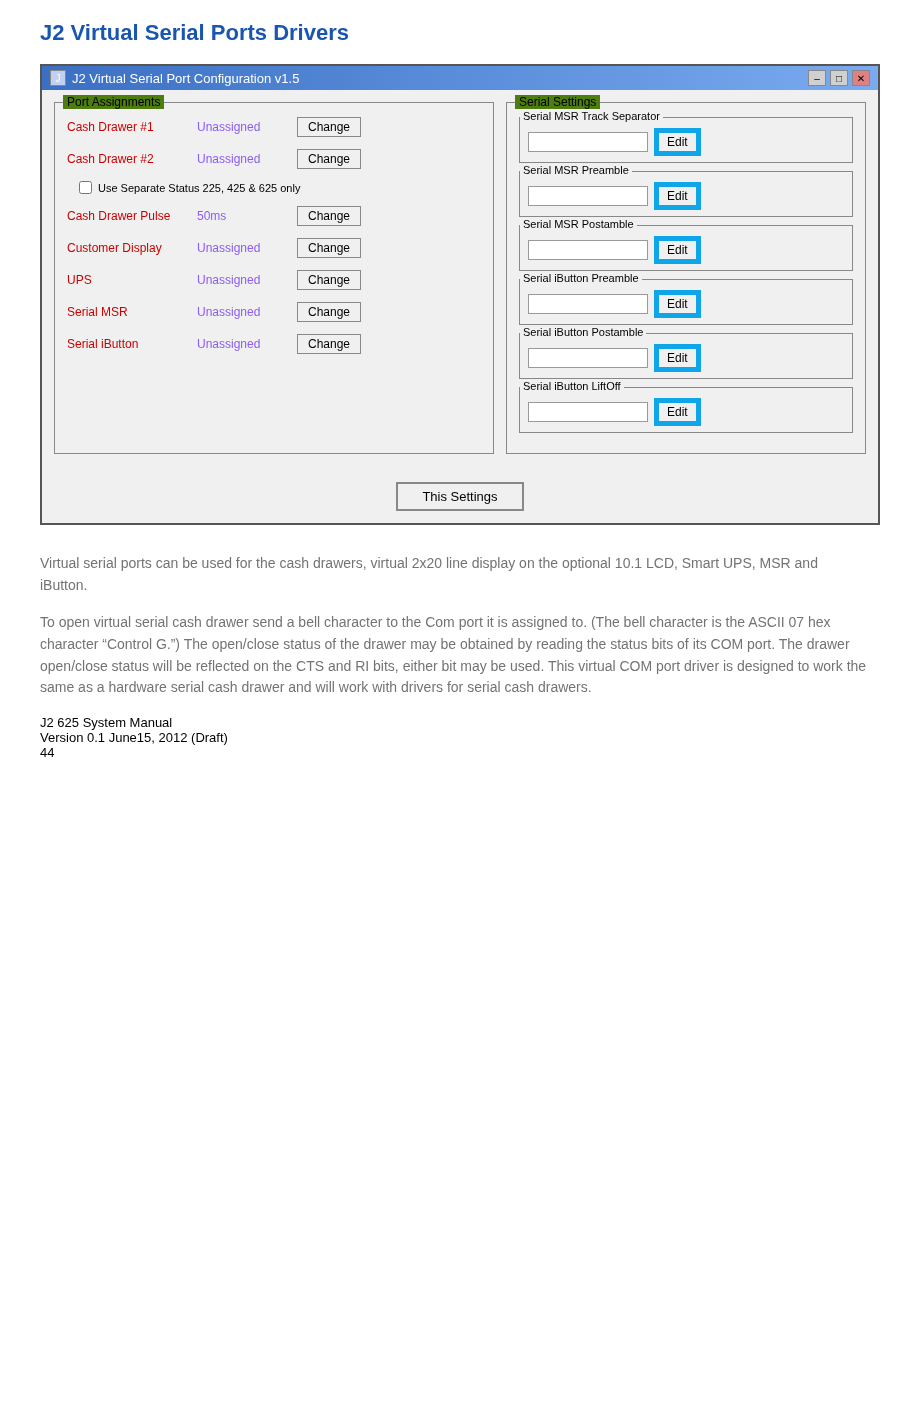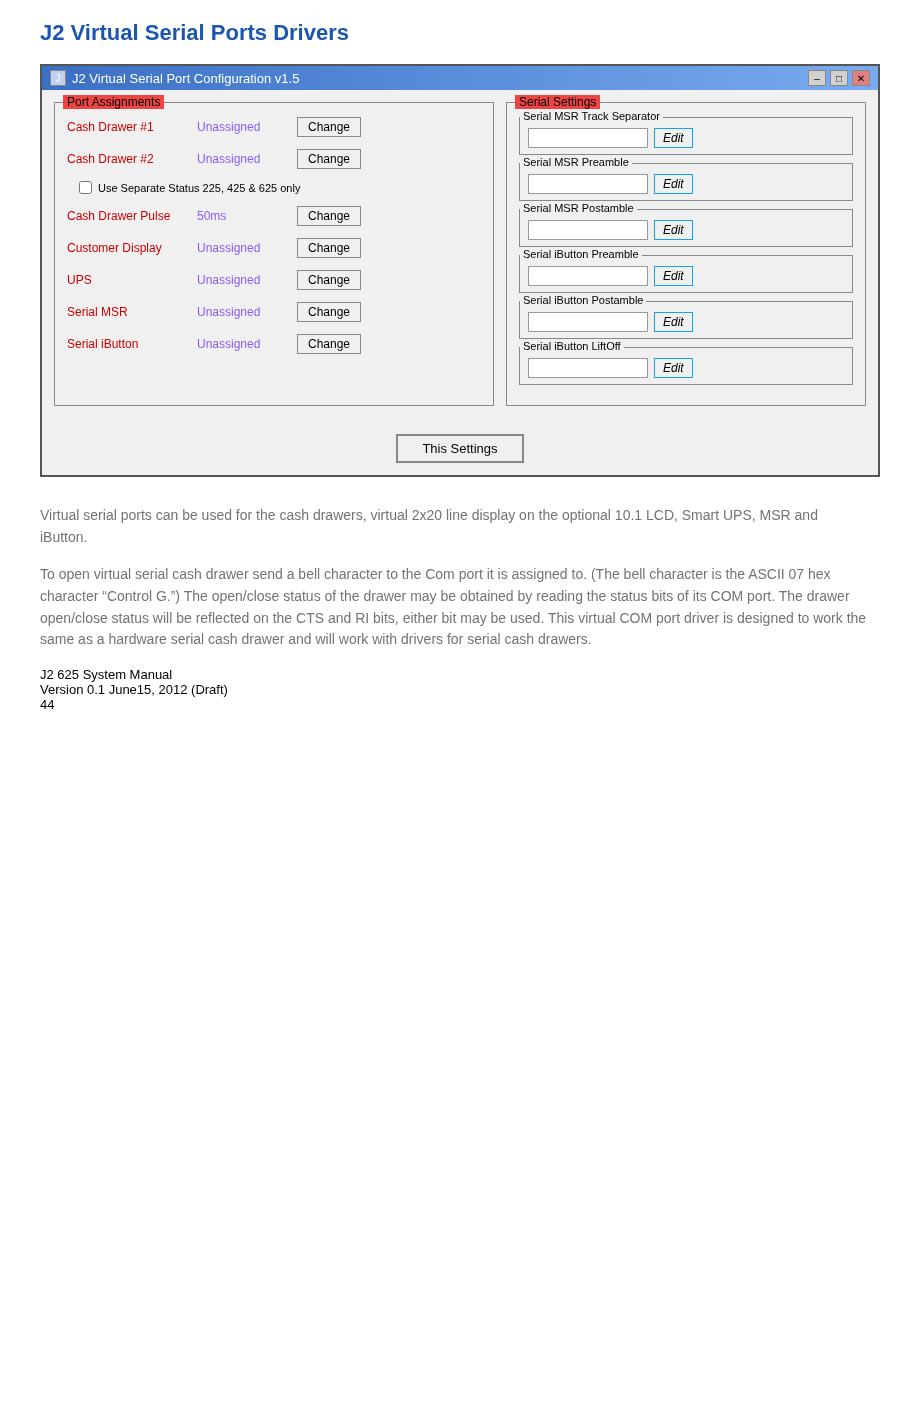--- a/index.html
+++ b/index.html
@@ -76,21 +76,21 @@
       position: relative;
       background: #f0f0f0;
     }
     .fieldset-box legend {
       font-size: 12px;
       color: #000;
       padding: 0 4px;
       position: absolute;
       top: -8px;
       left: 8px;
-      background: #ef4444;
+      background: #4d7c0f;
     }
     .port-assignments {
       width: 440px;
       padding-top: 14px;
     }
     .serial-settings {
       flex: 1;
       padding-top: 14px;
     }
     .port-row {
@@ -154,23 +154,22 @@
       width: 120px;
       height: 20px;
       border: 1px solid #999;
       background: #fff;
       font-size: 12px;
     }
     .edit-btn {
       padding: 2px 8px;
       font-size: 12px;
       background: #f0f0f0;
-      border: 1px solid #0ea5e9;
+      border: 5px solid #0ea5e9;
       cursor: pointer;
-      font-style: italic;
     }
     .save-settings-row {
       display: flex;
       justify-content: center;
       padding: 16px 0 12px 0;
     }
     .save-btn {
       padding: 5px 24px;
       font-size: 13px;
       background: #f0f0f0;

